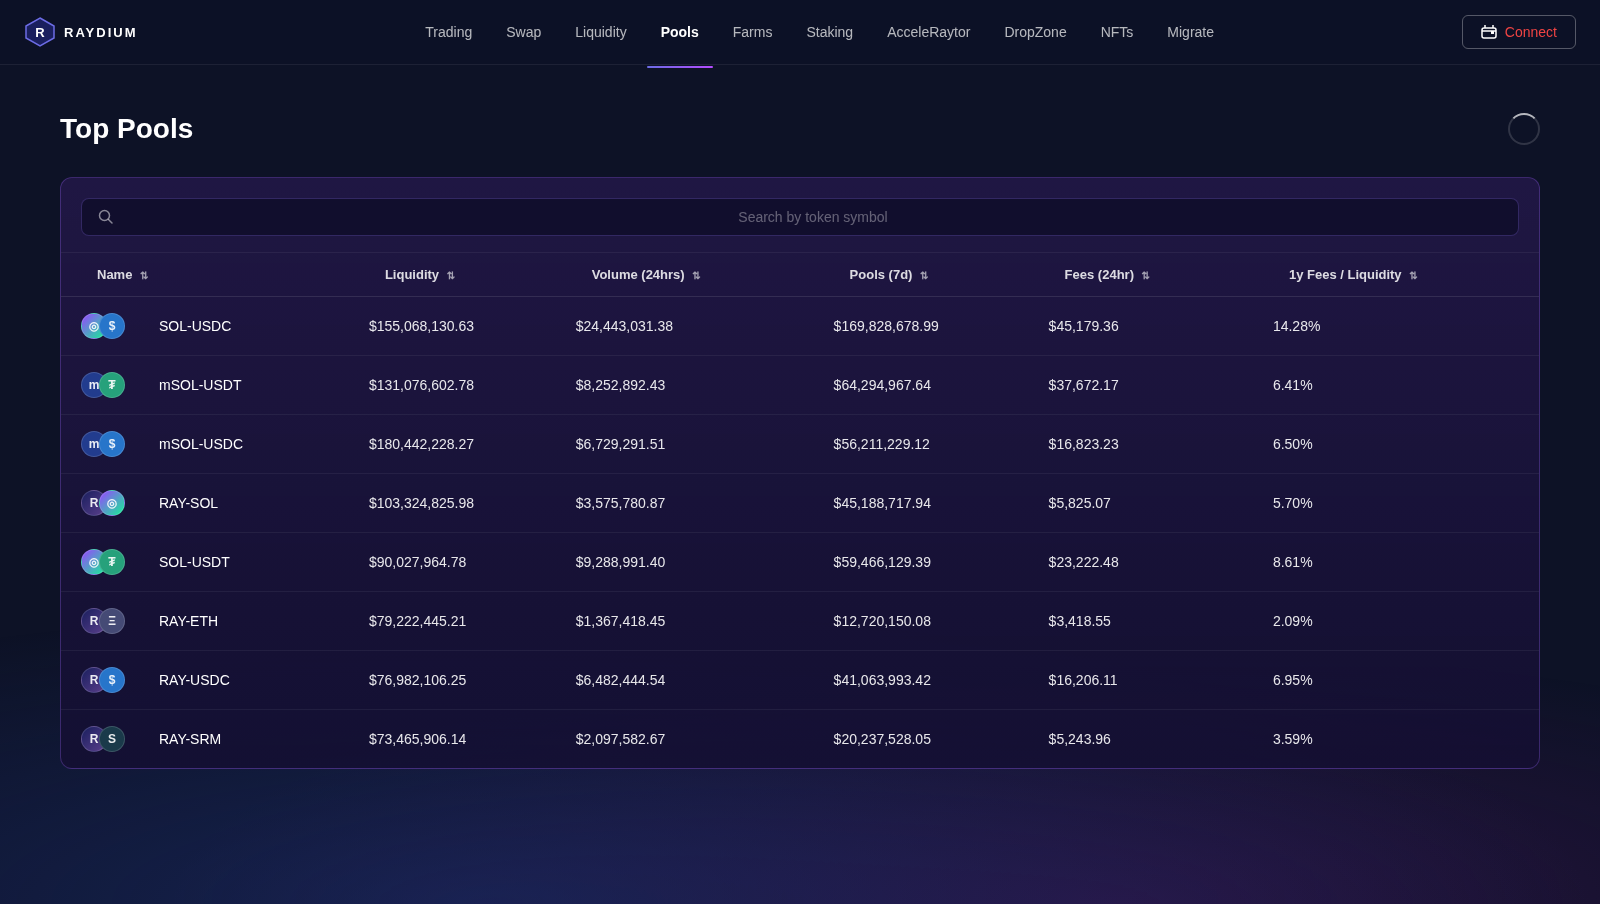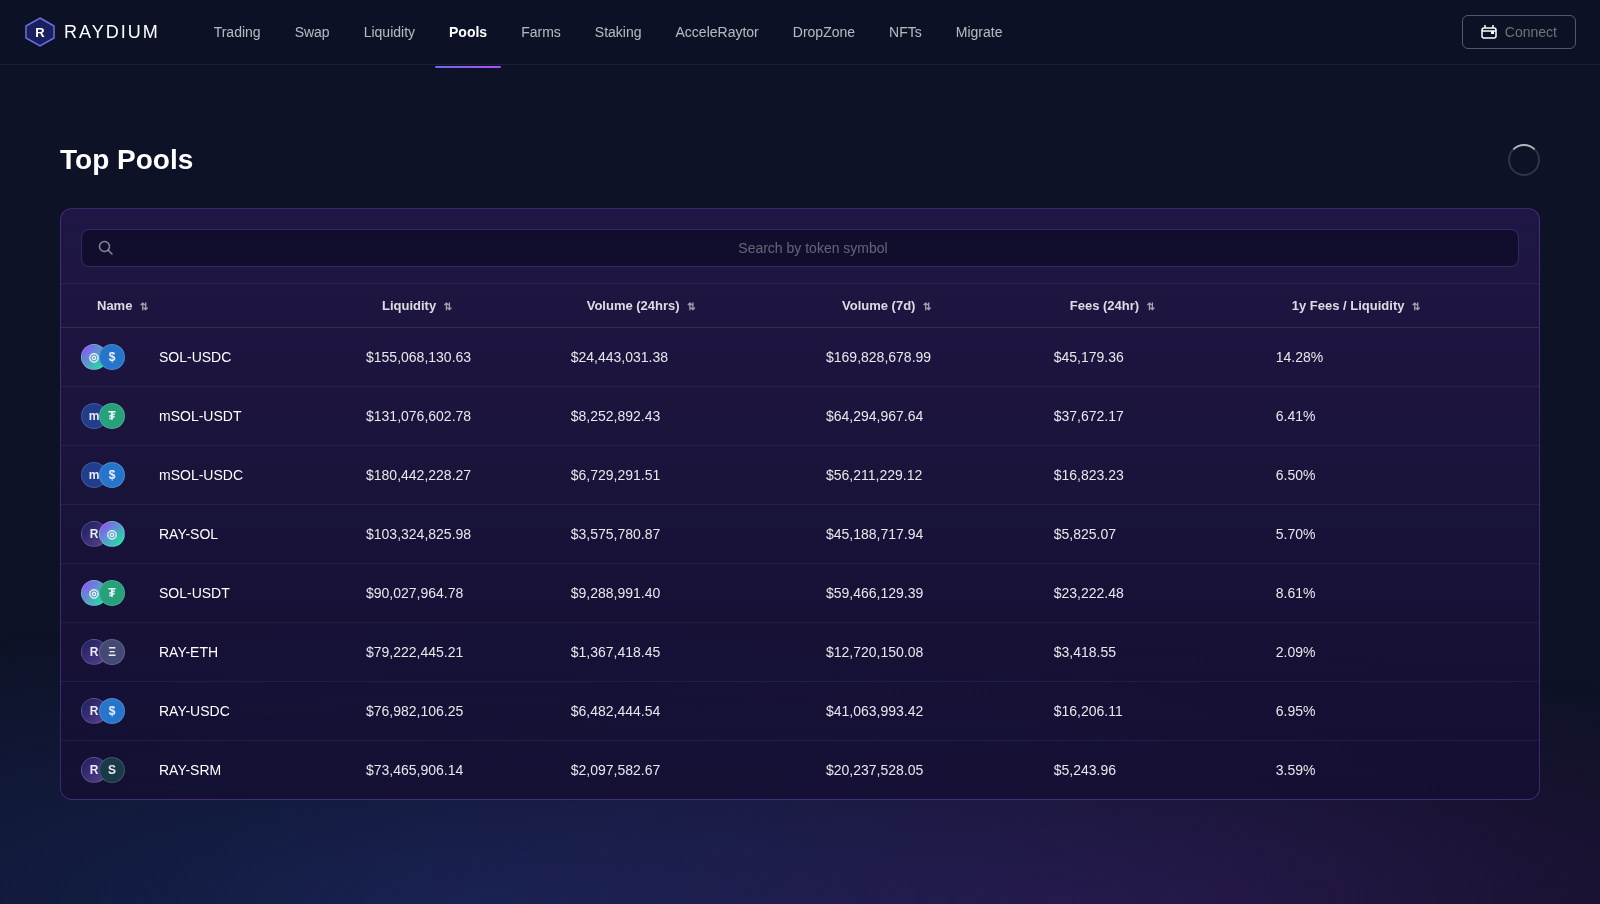--- a/index.html
+++ b/index.html
@@ -44,31 +44,32 @@
       margin-right: 40px;
       text-decoration: none;
     }
 
     .logo-icon {
       width: 32px;
       height: 32px;
     }
 
     .logo-text {
-      font-size: 18px;
-      font-weight: 400;
+      font-size: 13px;
+      font-weight: 700;
       letter-spacing: 2px;
       color: #ffffff;
     }
 
     .nav-links {
       display: flex;
       align-items: center;
       gap: 6px;
       flex: 1;
+      justify-content: center;
     }
 
     .nav-link {
       color: rgba(255,255,255,0.7);
       font-size: 14px;
       padding: 8px 14px;
       cursor: pointer;
       position: relative;
       text-decoration: none;
       transition: color 0.2s;
@@ -89,41 +90,40 @@
       background: linear-gradient(90deg, #6c6ce5, #b44bff);
       border-radius: 2px;
     }
 
     .connect-btn {
       display: flex;
       align-items: center;
       gap: 8px;
       background: transparent;
       border: 1.5px solid rgba(255,255,255,0.3);
-      color: #737373;
+      color: #ef4444;
       padding: 8px 18px;
       border-radius: 6px;
       font-size: 14px;
       cursor: pointer;
       transition: border-color 0.2s;
     }
 
     
     .main {
       padding: 48px 60px;
       position: relative;
       z-index: 1;
     }
 
     .page-title-row {
       display: flex;
       align-items: center;
       justify-content: space-between;
       margin-bottom: 32px;
-      margin-top: 31px;
     }
 
     .page-title {
       font-size: 28px;
       font-weight: 700;
       color: #ffffff;
     }
 
     .refresh-spinner {
       width: 32px;
@@ -360,21 +360,21 @@
             </th>
             <th>
               <span>Liquidity</span>
               <span class="sort-arrows">⇅</span>
             </th>
             <th>
               <span>Volume (24hrs)</span>
               <span class="sort-arrows">⇅</span>
             </th>
             <th>
-              <span>Volume (7d)</span>
+              <span>Pools (7d)</span>
               <span class="sort-arrows">⇅</span>
             </th>
             <th>
               <span>Fees (24hr)</span>
               <span class="sort-arrows">⇅</span>
             </th>
             <th>
               <span>1y Fees / Liquidity</span>
               <span class="sort-arrows">⇅</span>
             </th>

